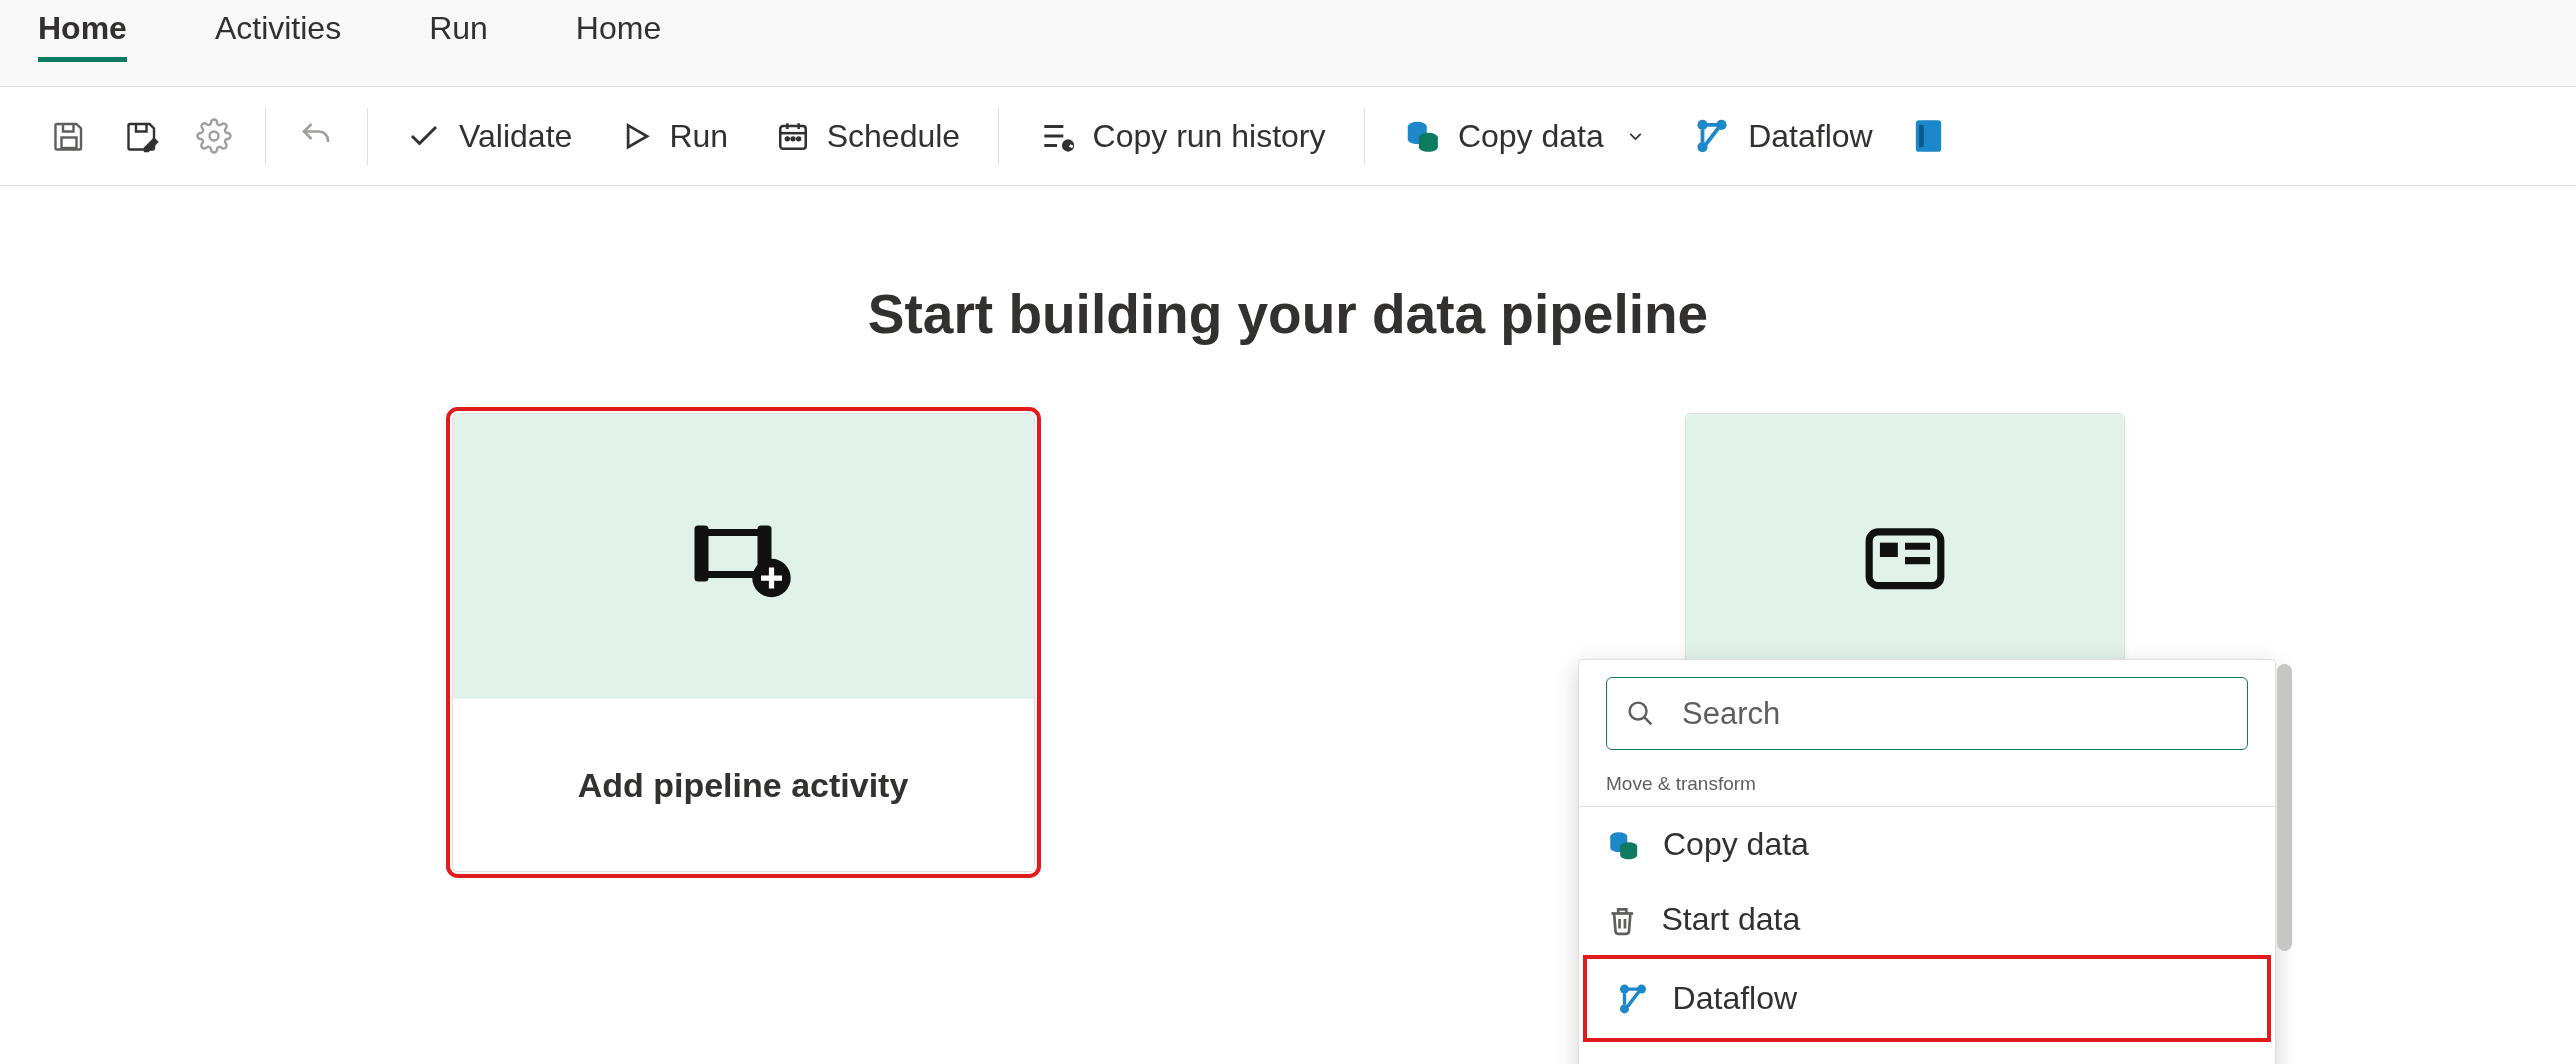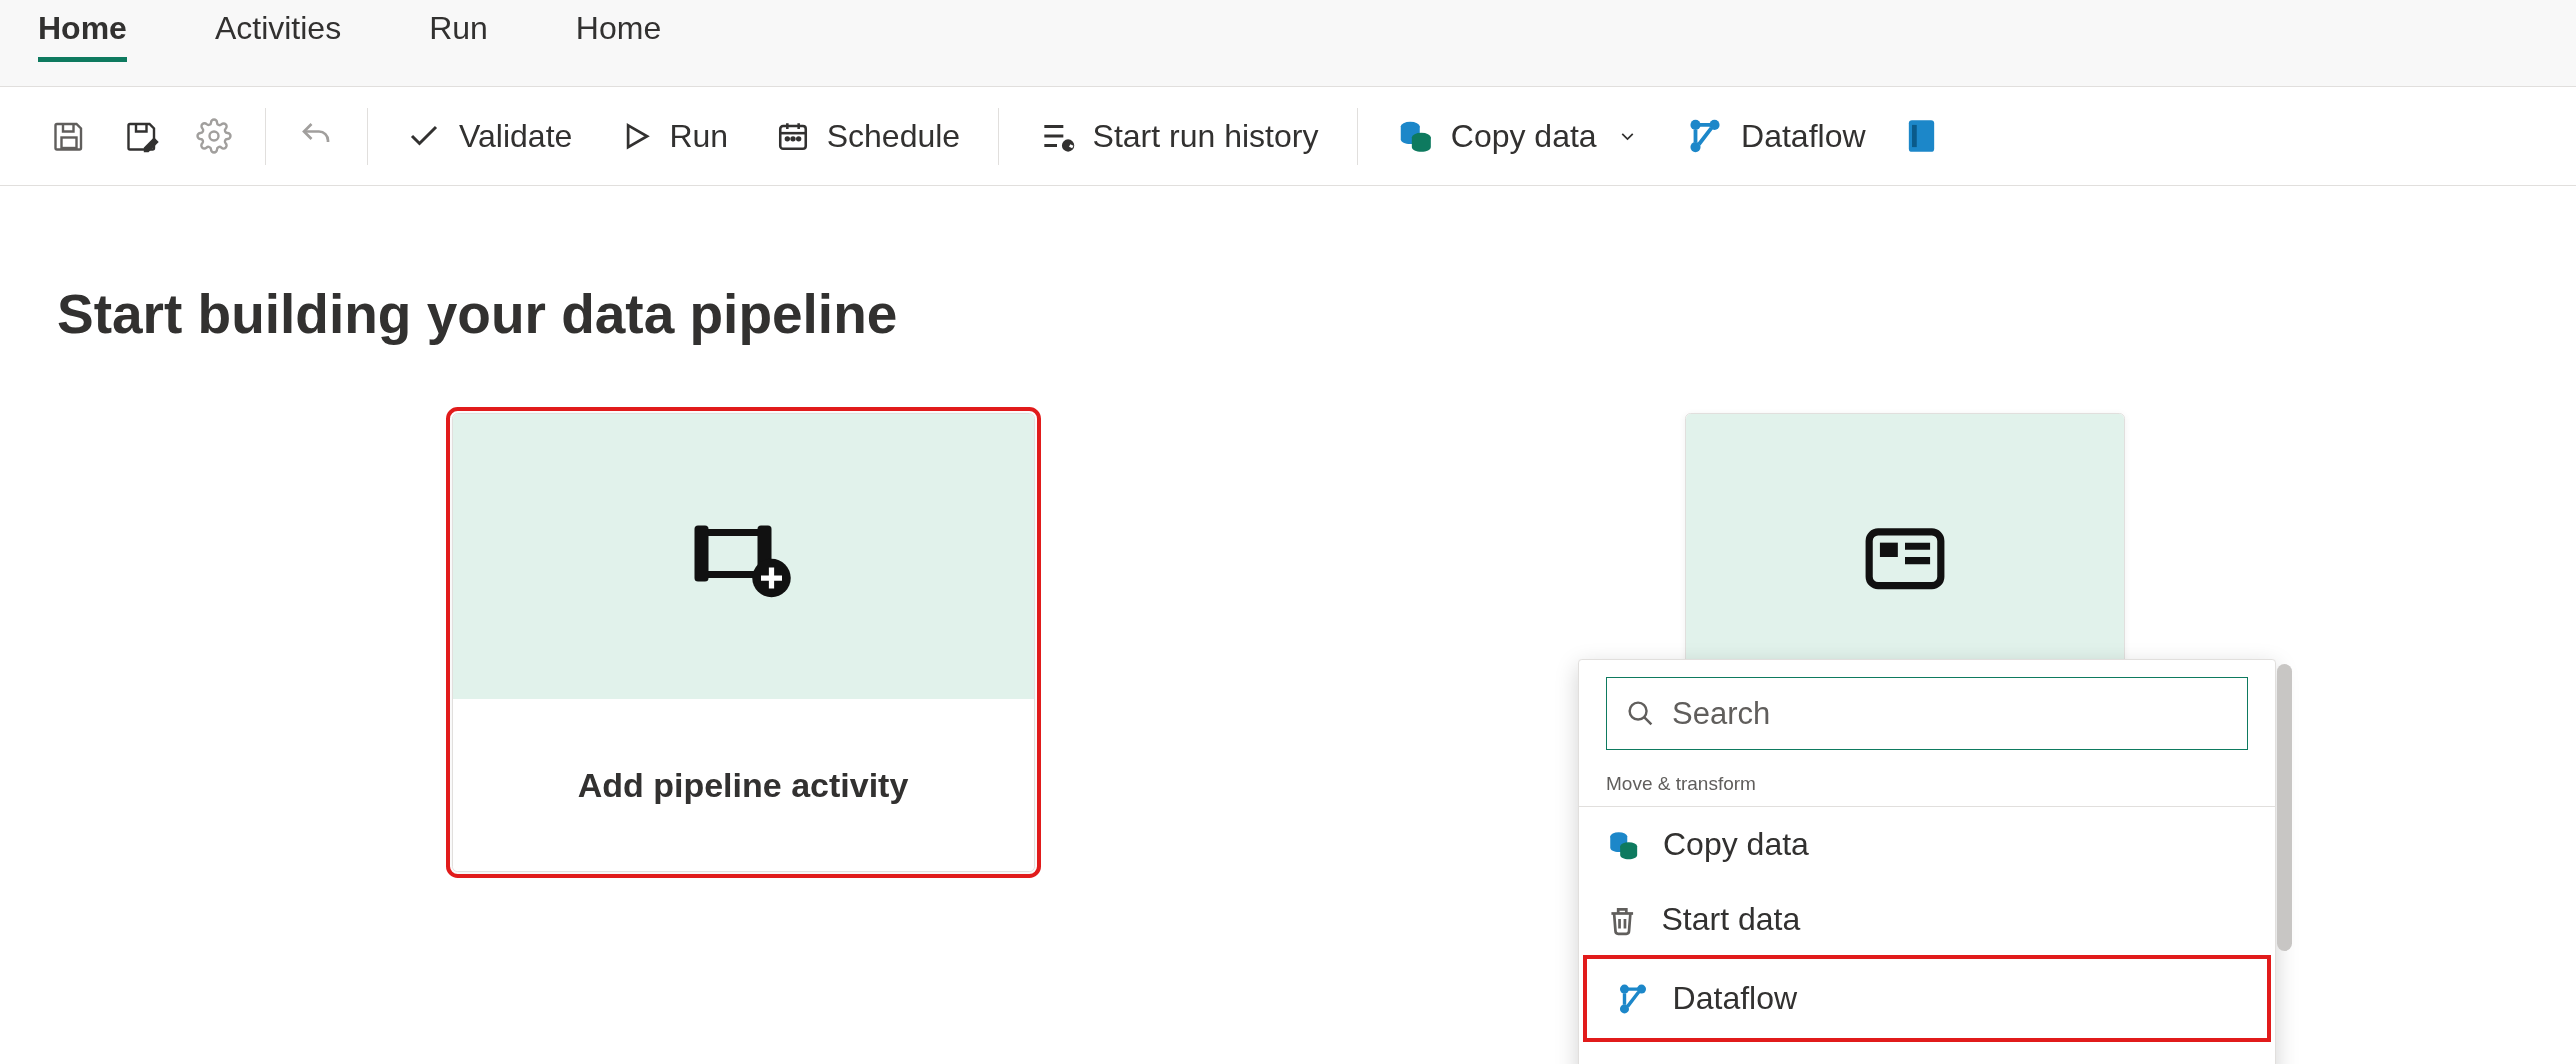--- a/index.html
+++ b/index.html
@@ -72,20 +72,21 @@
       margin-left: 3.8px;
     }
     
     .content {
       padding: 96px 57px 0 57px;
       background: #ffffff;
       height: calc(100% - 186px);
       position: relative;
     }
     .heading {
+      text-align: center;
       font-size: 55px;
       font-weight: 600;
       color: #323130;
       margin-bottom: 67px;
     }
     .cards-row {
       display: flex;
       justify-content: center;
       gap: 38px;
       position: relative;
@@ -136,25 +137,25 @@
       z-index: 10;
       padding: 17px 0 0 0;
     }
     .dp-search-wrap {
       padding: 0 27px 13.4px 27px;
     }
     .dp-search {
       width: 100%;
       height: 73px;
       border: 1.9px solid #0e7a5f;
-      border-radius: 0;
+      border-radius: 6px;
       display: flex;
       align-items: center;
       padding: 0 19px;
-      gap: 17px;
+      gap: 27px;
     }
     .dp-search input {
       border: none;
       outline: none;
       font-size: 31px;
       flex: 1;
       color: #605e5c;
     }
     .dp-search input::placeholder {
       color: #605e5c;
@@ -257,21 +258,21 @@
     </svg>
     <span>Schedule</span>
   </div>
   <div class="toolbar-sep"></div>
   <div class="toolbar-btn">
     <svg width="38" height="38" viewBox="0 0 24 24" fill="none" stroke="#323130" stroke-width="1.8">
       <path d="M4 6h12M4 12h12M4 18h8"></path>
       <circle cx="19" cy="18" r="3" fill="#323130"></circle>
       <path d="M20 18l2 1" stroke="#fff"></path>
     </svg>
-    <span>Start run history</span>
+    <span>Copy run history</span>
   </div>
   <div class="toolbar-sep"></div>
   <div class="toolbar-btn">
     <svg width="38" height="38" viewBox="0 0 24 24">
       <ellipse cx="9" cy="6" rx="6" ry="3" fill="#1c87c9"></ellipse>
       <path d="M3 6v8c0 1.7 2.7 3 6 3s6-1.3 6-3V6" fill="#1c87c9"></path>
       <ellipse cx="16" cy="13" rx="6" ry="3" fill="#0e7a5f"></ellipse>
       <path d="M10 13v6c0 1.7 2.7 3 6 3s6-1.3 6-3v-6" fill="#0e7a5f"></path>
     </svg>
     <span>Copy data</span>

